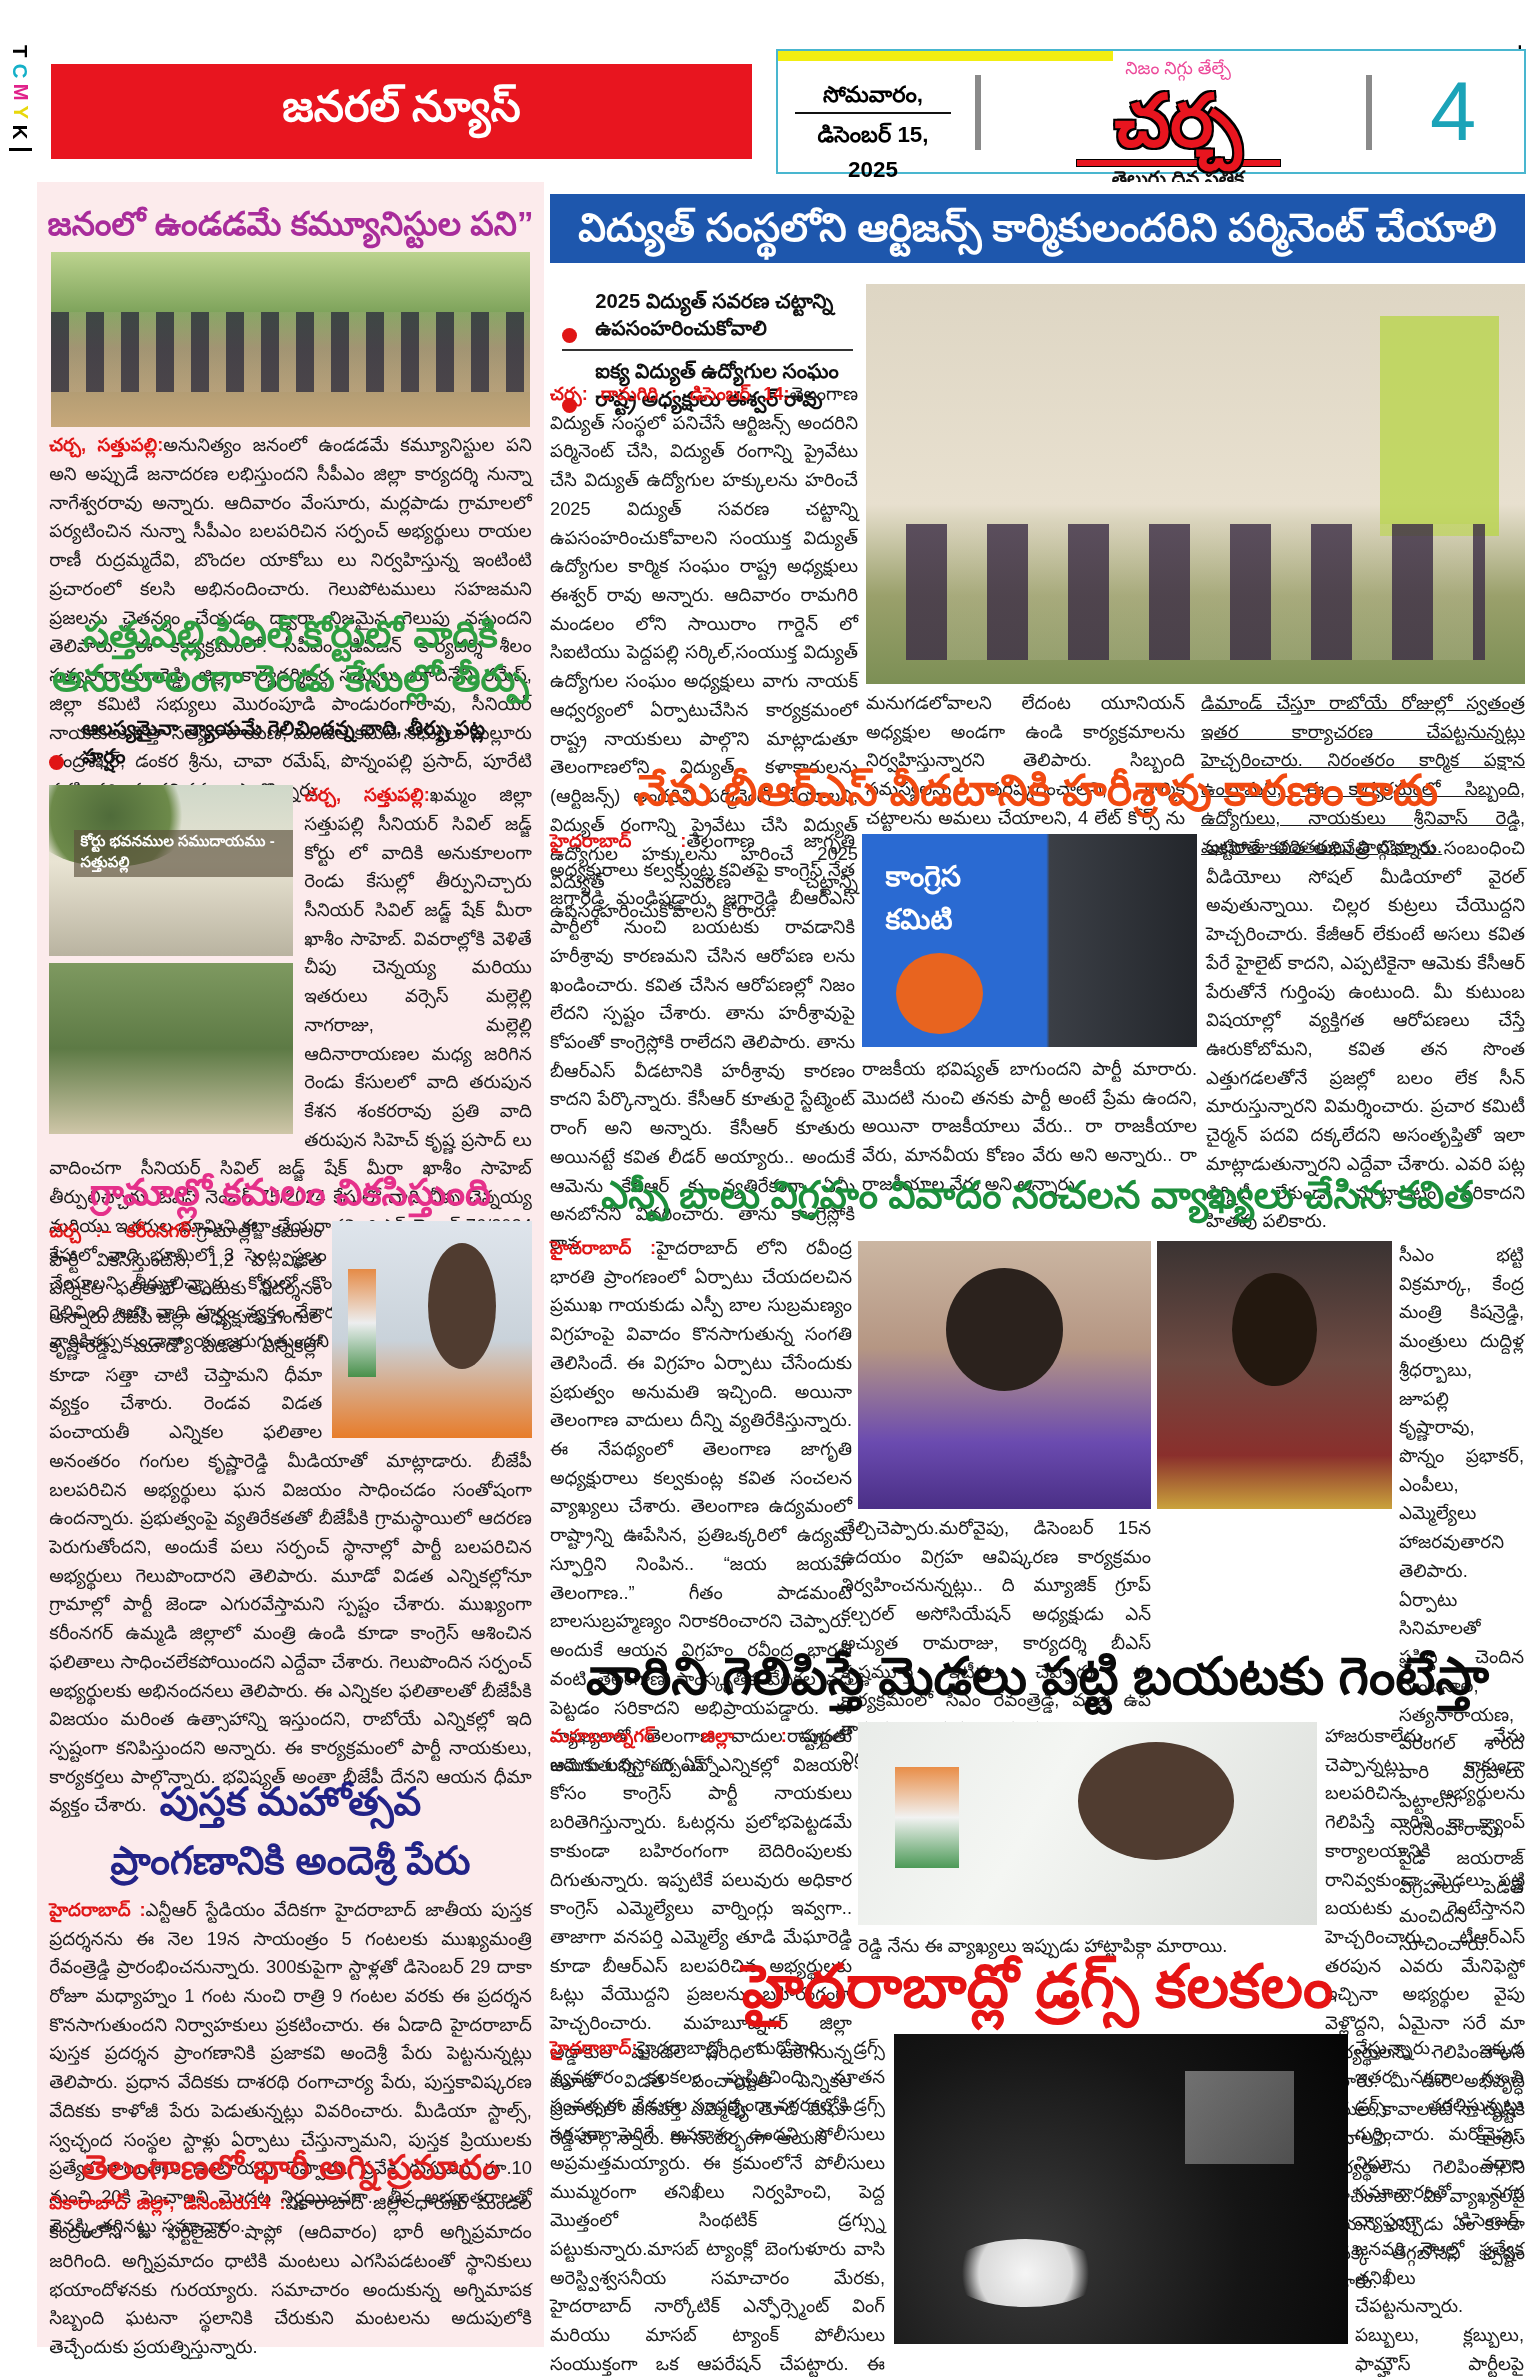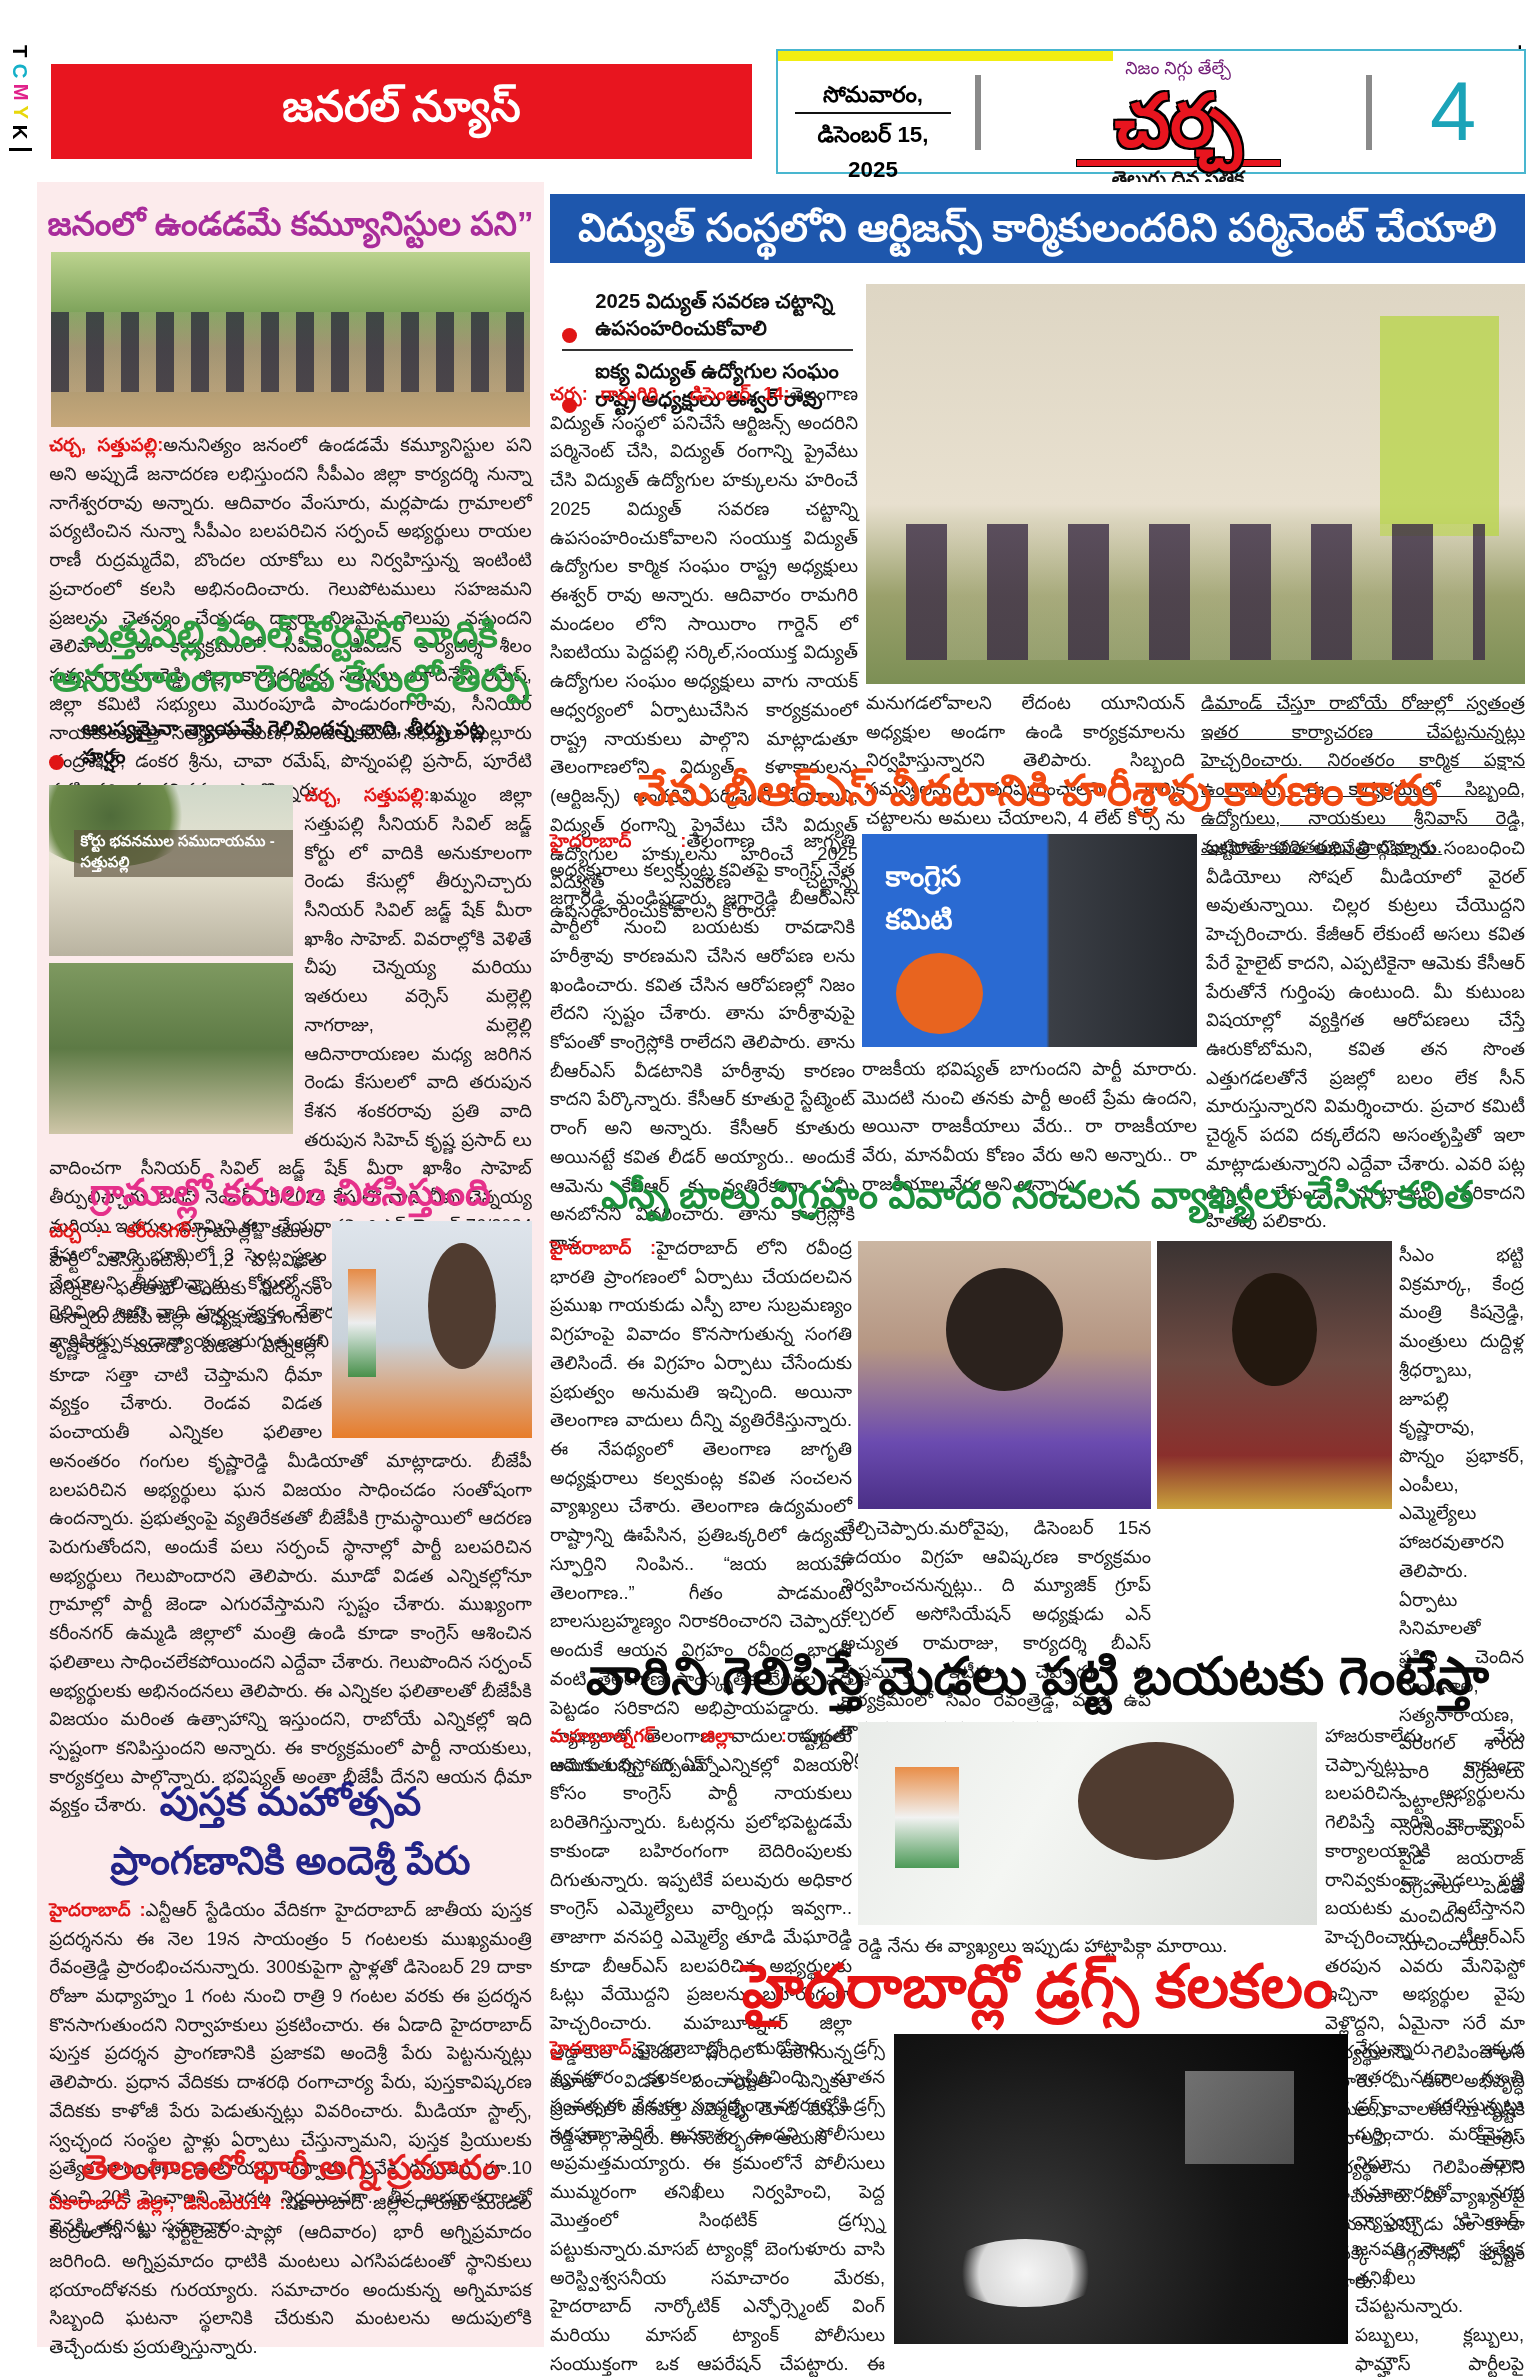--- a/index.html
+++ b/index.html
@@ -17,21 +17,21 @@
   .section-banner{position:absolute;left:51px;top:64px;width:701px;height:95px;background:#e8151f;
                   display:flex;align-items:center;justify-content:center;}
   .section-banner .t{color:#fff;font-size:43px;font-weight:bold;}
   .masthead-box{position:absolute;left:776px;top:49px;width:746px;height:121px;border:2px solid #49b6cf;background:#fff;}
   .masthead-box .ystrip{position:absolute;left:0;top:0;width:335px;height:9.5px;background:#f2ee12;}
   .mh-date{position:absolute;left:17px;top:26px;width:156px;text-align:center;color:#000000;font-weight:bold;font-size:22.4px;line-height:35px;}
   .mh-date .u{border-top:2px solid #111;display:inline-block;padding-top:2.7px;}
   .mh-sep{position:absolute;top:24px;width:6.1px;height:75px;background:#8a8a8a;}
   .mh-sep.s1{left:197px;} .mh-sep.s2{left:588px;}
   .mh-center{position:absolute;left:224px;top:6.8px;width:352px;text-align:center;}
-  .mh-tagline{font-size:17.6px;color:#701a75;}
+  .mh-tagline{font-size:17.6px;color:#ec4899;}
   .mh-title{font-size:73px;font-weight:bold;color:#e8151f;line-height:75px;
             text-shadow:-2px -2px 0 #000,2px -2px 0 #000,-2px 2px 0 #000,2px 2px 0 #000;}
   .mh-underline{width:203px;height:5.4px;background:#e8151f;border:1.4px solid #000;margin:1.4px auto 0 auto;}
   .mh-sub{font-size:19.7px;color:#111;font-weight:bold;}
   .mh-page{position:absolute;left:624px;top:19px;width:102px;text-align:center;color:#1ba3b8;font-size:83px;line-height:83px;}
   
   .left-col{position:absolute;left:37px;top:182px;width:507px;height:2165px;background:#fcebec;}
   .right-col{position:absolute;left:550px;top:182px;width:975px;height:2165px;background:#fff;}
   .art{position:absolute;left:0;width:100%;}
   

